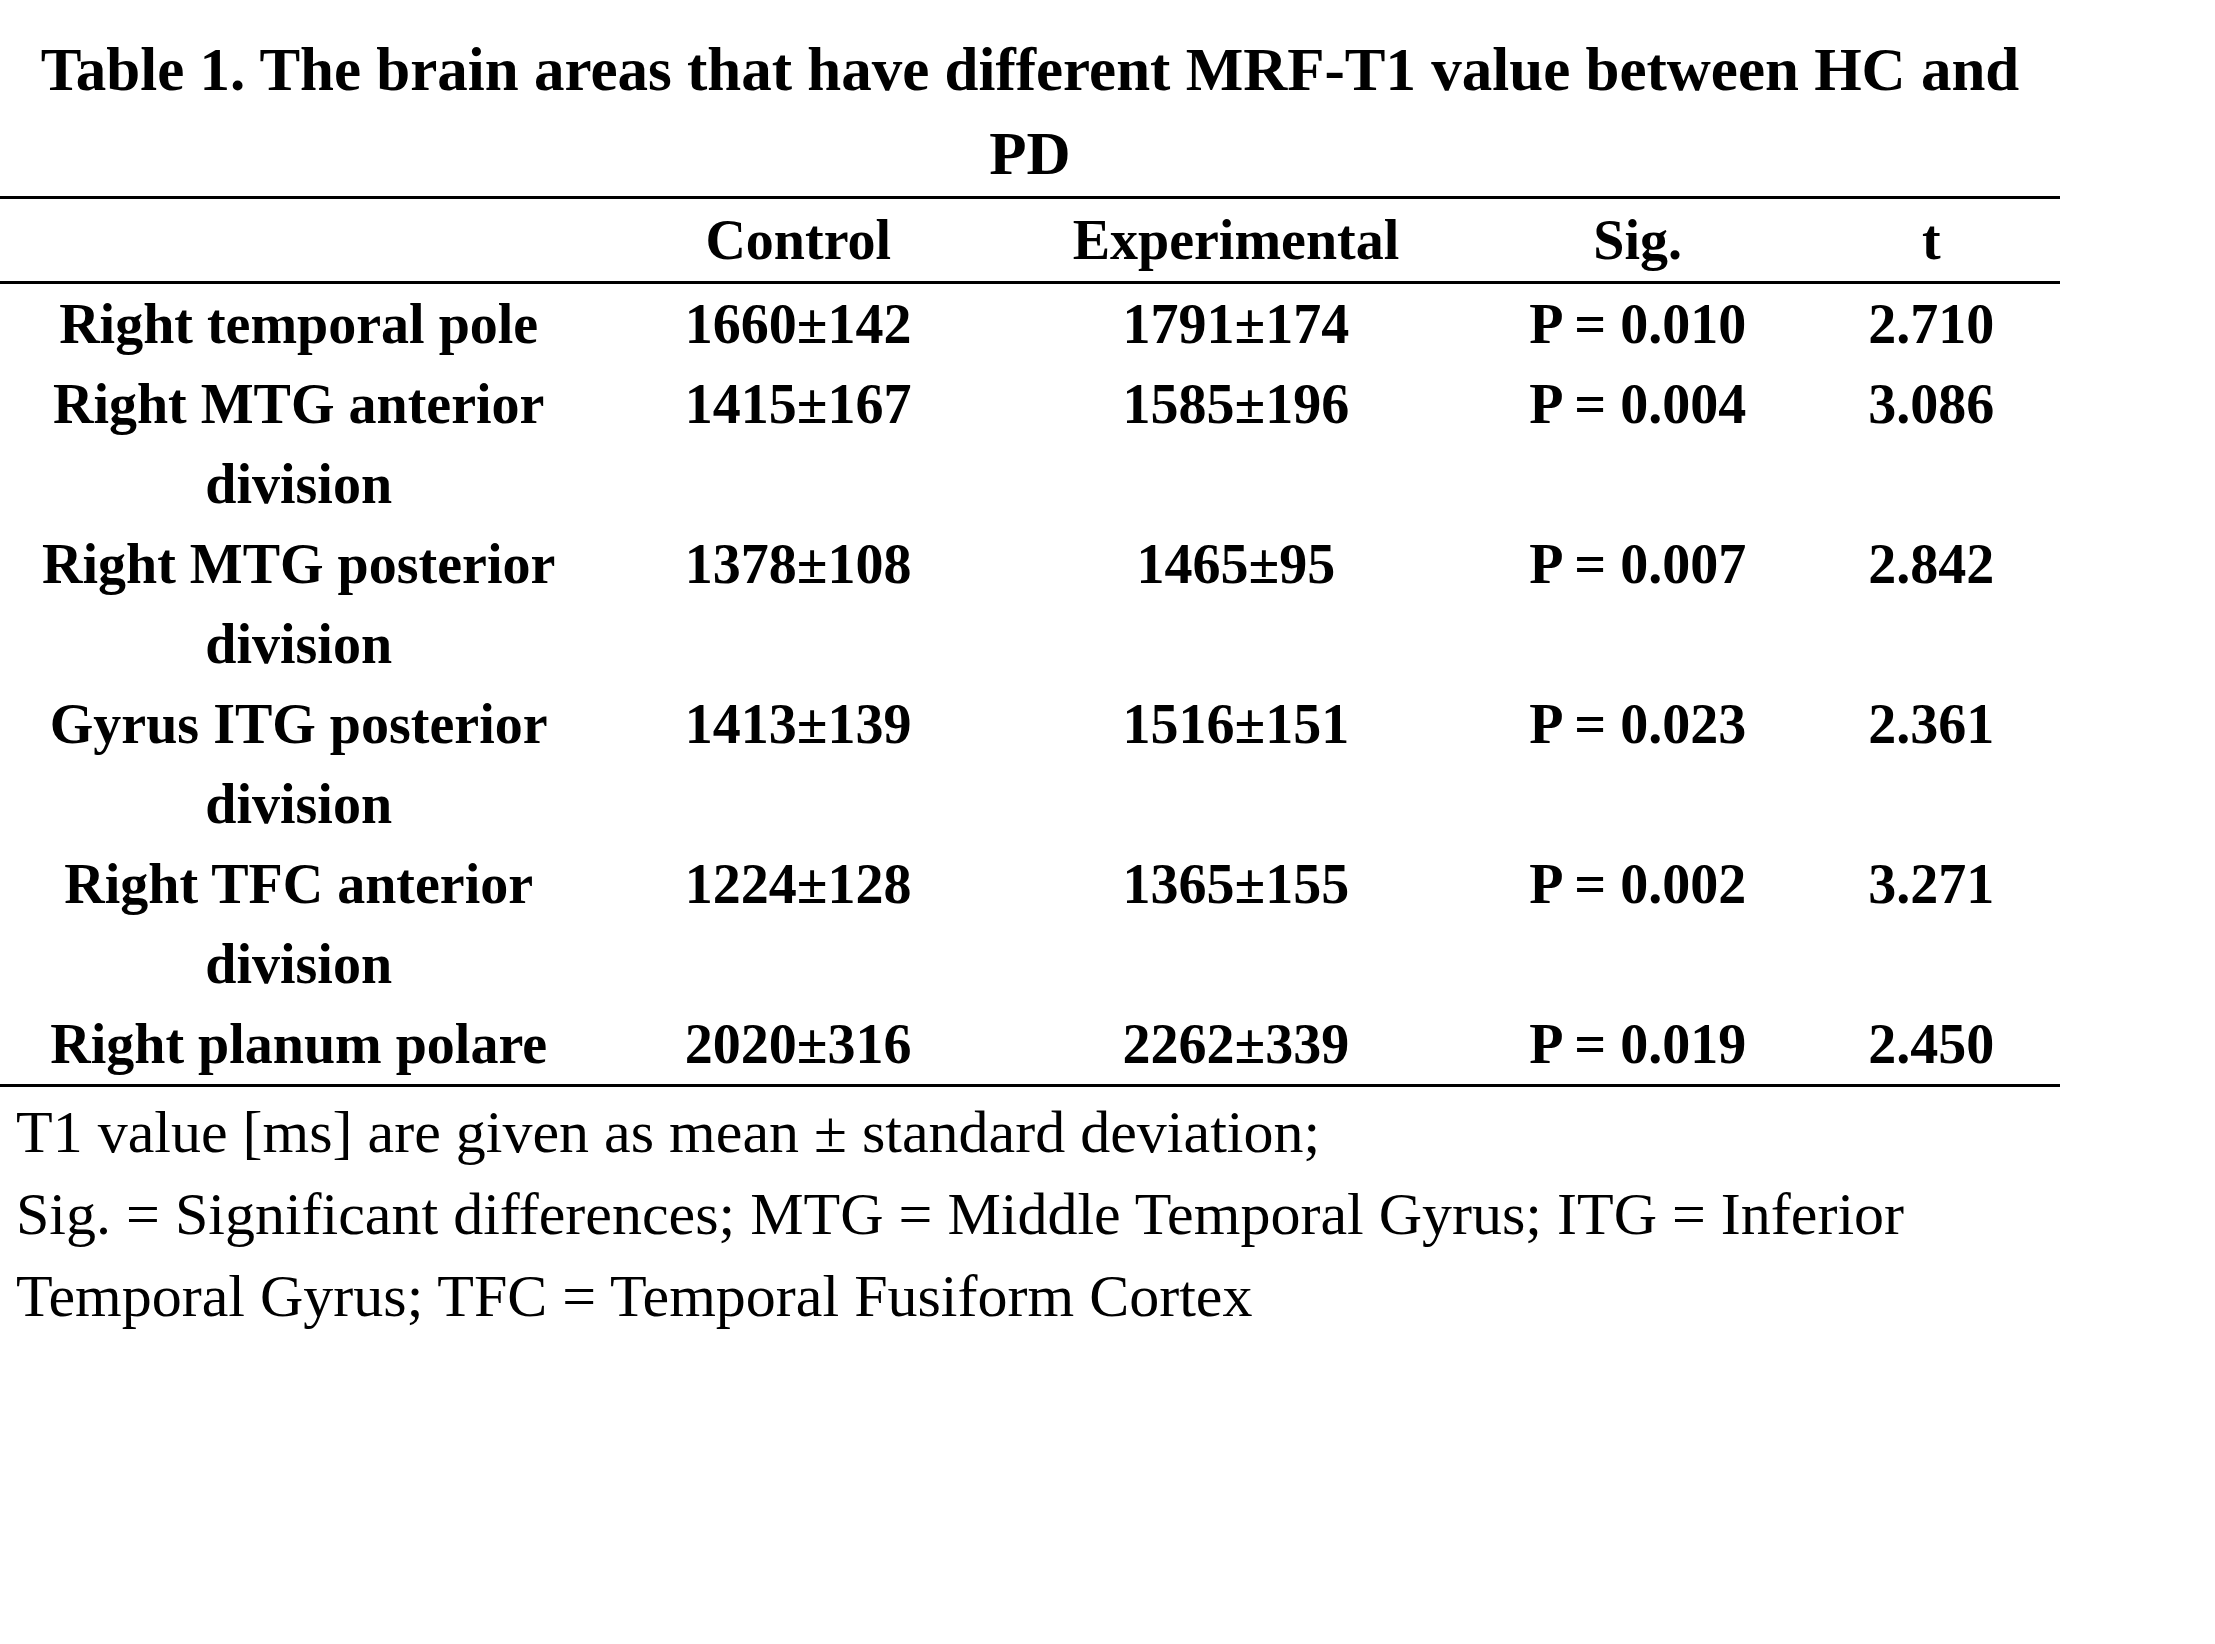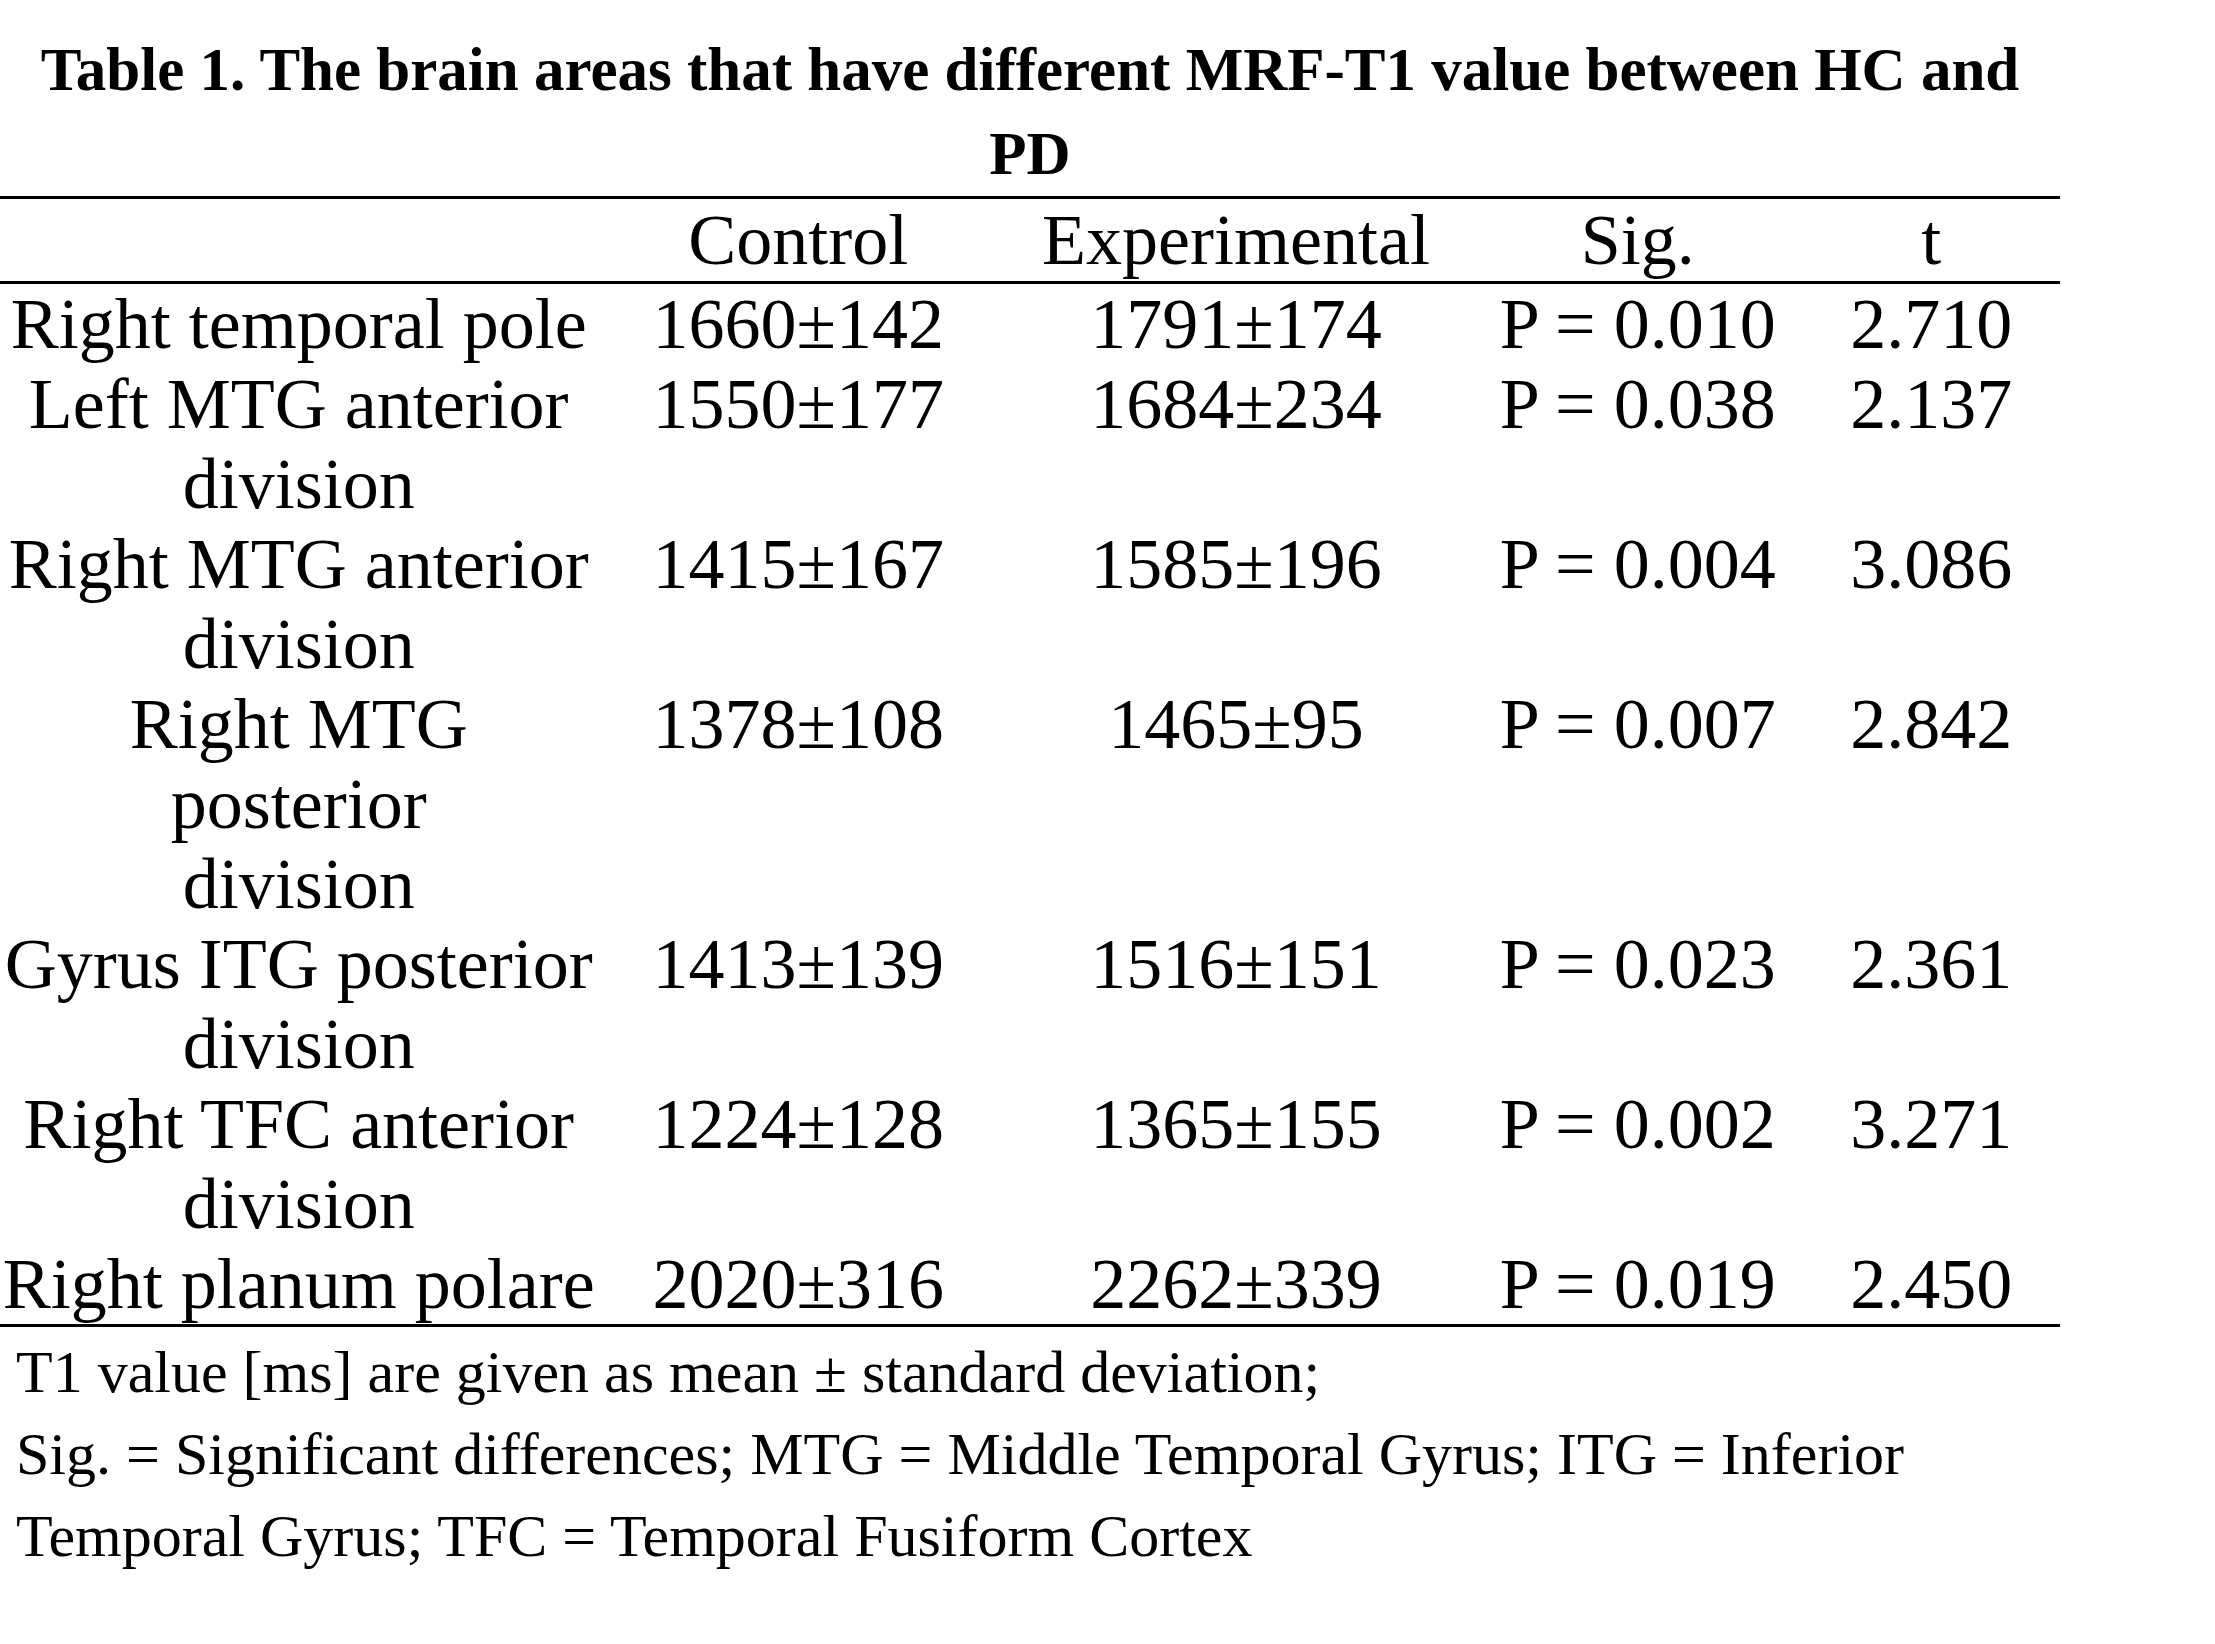--- a/index.html
+++ b/index.html
@@ -31,22 +31,22 @@
     border-top: 3.9px solid #000000;
     border-bottom: 3.9px solid #000000;
   }
   table.results thead tr {
     border-bottom: 3.9px solid #000000;
   }
   table.results th,
   table.results td {
     padding: 0;
     margin: 0;
-    font-weight: normal;
-    font-size: 72px;
+    font-weight: bold;
+    font-size: 56px;
     line-height: 80px;
     text-align: center;
     vertical-align: top;
   }
   table.results th {
     line-height: 82px;
   }
   .notes {
     font-size: 60px;
     line-height: 82px;
@@ -82,30 +82,20 @@
     </thead>
     <tbody>
       <tr>
         <td>
           <div>Right temporal pole</div>
         </td>
         <td>1660±142</td>
         <td>1791±174</td>
         <td>P = 0.010</td>
         <td>2.710</td>
-      </tr>
-      <tr>
-        <td>
-          <div>Left MTG anterior</div>
-          <div>division</div>
-        </td>
-        <td>1550±177</td>
-        <td>1684±234</td>
-        <td>P = 0.038</td>
-        <td>2.137</td>
       </tr>
       <tr>
         <td>
           <div>Right MTG anterior</div>
           <div>division</div>
         </td>
         <td>1415±167</td>
         <td>1585±196</td>
         <td>P = 0.004</td>
         <td>3.086</td>

